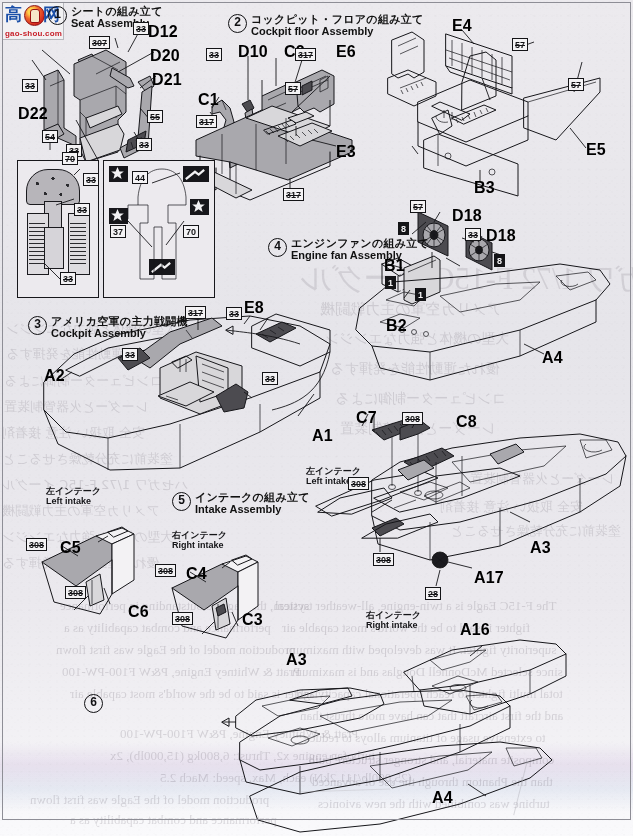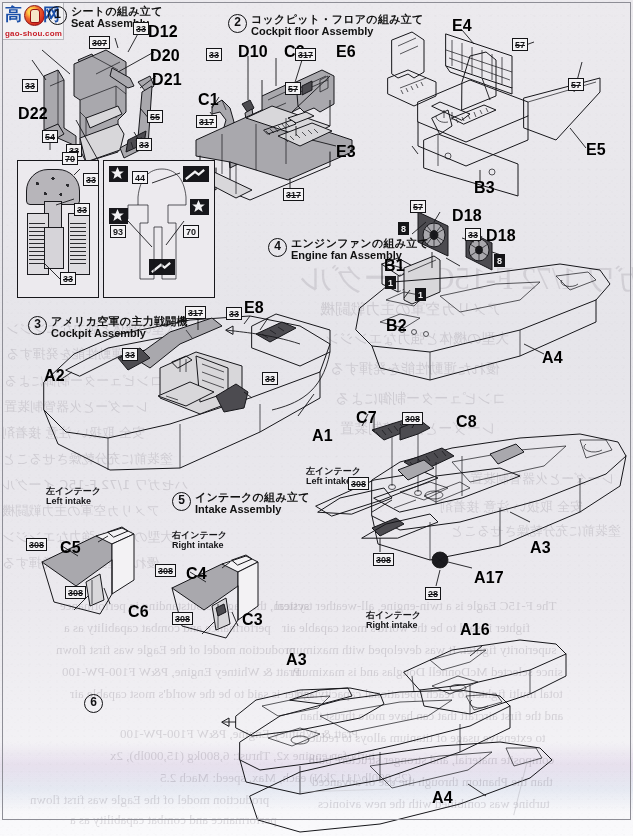--- a/index.html
+++ b/index.html
@@ -716,20 +716,20 @@
   <div class="cbox" style="left:26px;top:538px;">308</div>
   <div class="cbox" style="left:65px;top:586px;">308</div>
   <div class="cbox" style="left:155px;top:564px;">308</div>
   <div class="cbox" style="left:172px;top:612px;">308</div>
 
   <div class="cbox" style="left:62px;top:152px;">70</div>
   <div class="cbox" style="left:83px;top:173px;">33</div>
   <div class="cbox" style="left:74px;top:203px;">33</div>
   <div class="cbox" style="left:60px;top:272px;">33</div>
   <div class="cbox plain" style="left:132px;top:171px;">44</div>
-  <div class="cbox plain" style="left:110px;top:225px;">93</div>
+  <div class="cbox plain" style="left:110px;top:225px;">37</div>
   <div class="cbox plain" style="left:183px;top:225px;">70</div>
 
   <div class="scratch" style="left:520px;top:760px;width:1px;height:56px;transform:rotate(14deg);opacity:.5;"></div>
   <div class="scratch" style="left:300px;top:790px;width:90px;height:1px;transform:rotate(-2deg);opacity:.35;"></div>
 
   <div id="page-border"></div>
 </div>
 
 </body></html>

